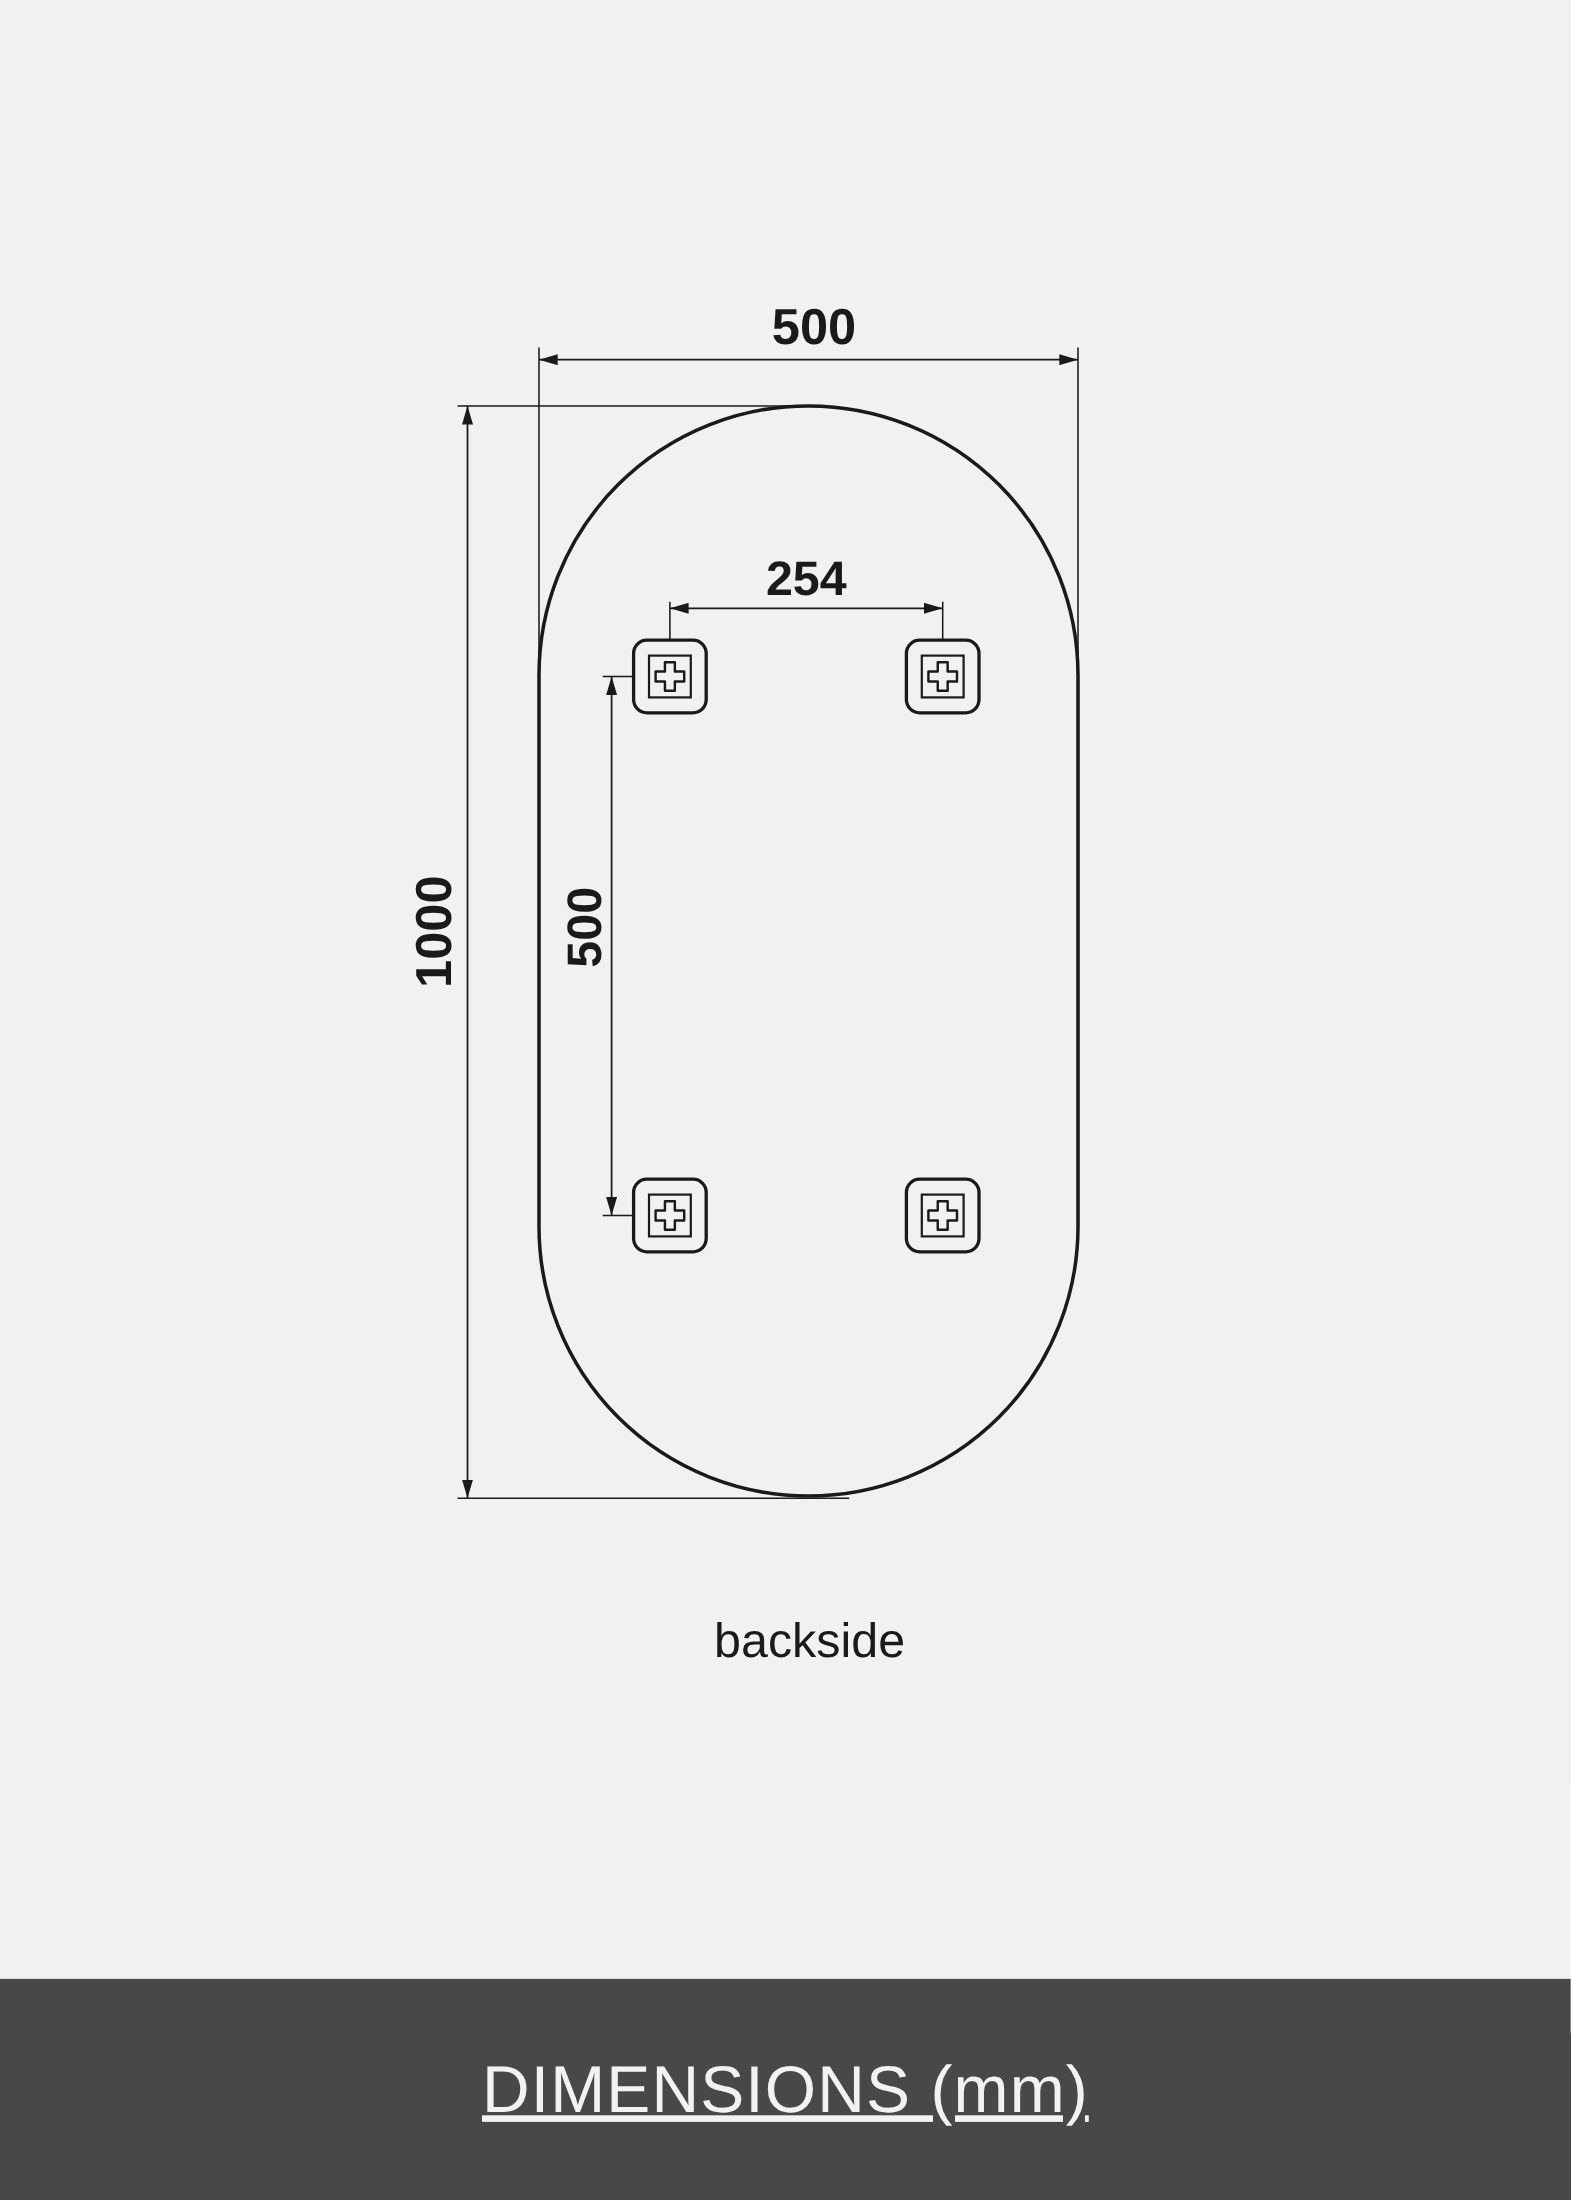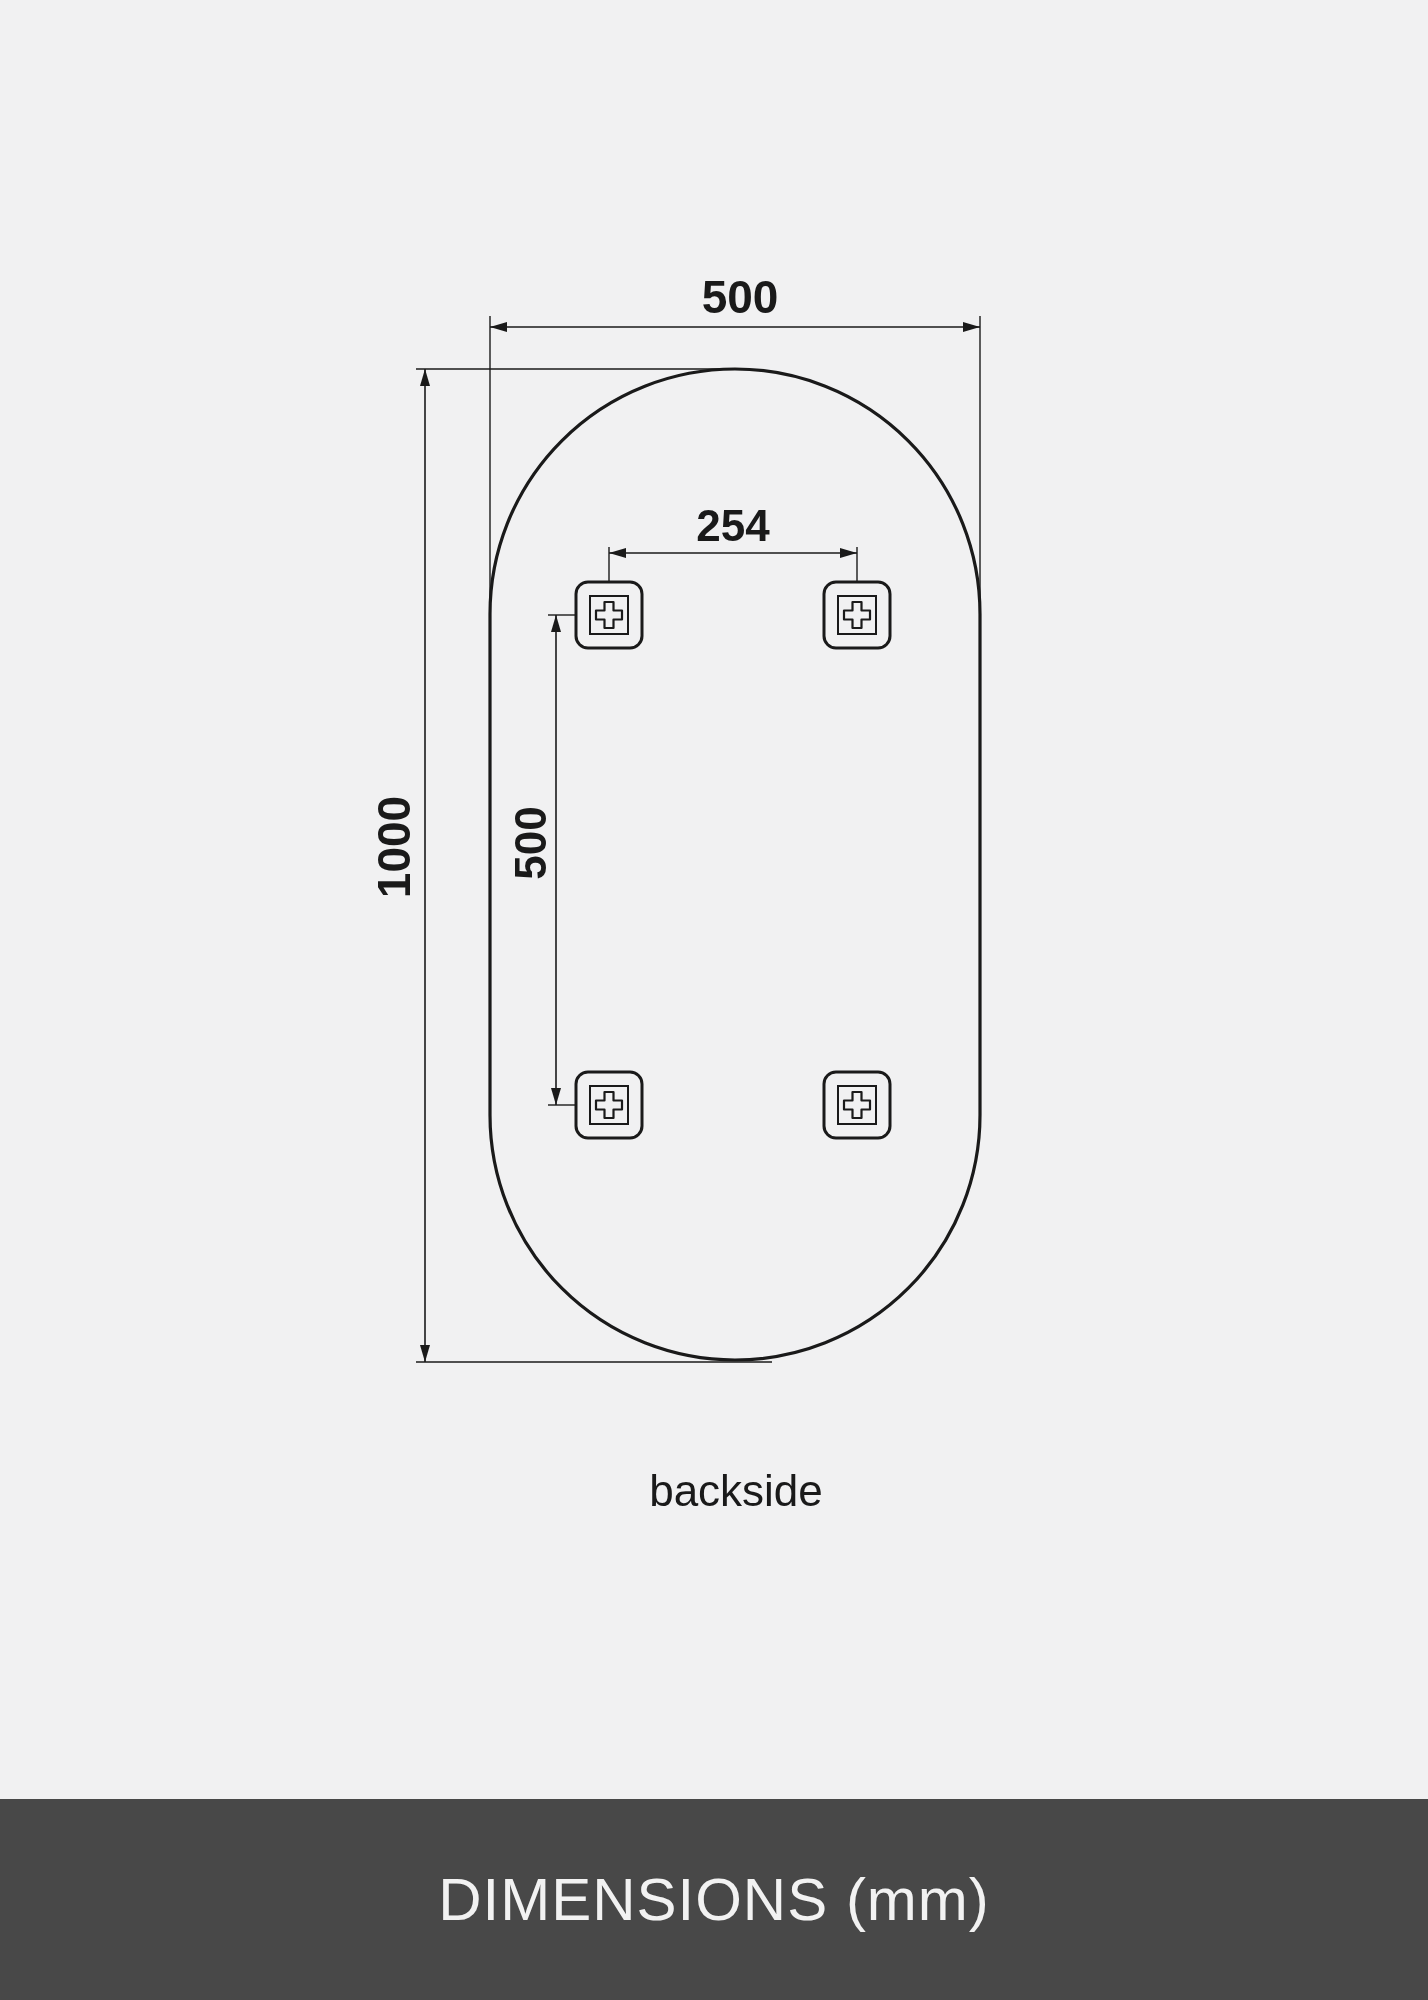--- a/index.html
+++ b/index.html
@@ -46,20 +46,21 @@
     display: flex;
     align-items: center;
     justify-content: center;
   }
   .footer-title {
     color: #f2f2f2;
     font-size: 60px;
     font-weight: 400;
     letter-spacing: 1px;
     white-space: nowrap;
+    text-decoration: underline;
   }
 </style>
 </head>
 <body>
 
 <div class="canvas">
 
   <svg class="diagram-svg" width="1428" height="1799" viewBox="0 0 1428 1799">
 
     <defs>

